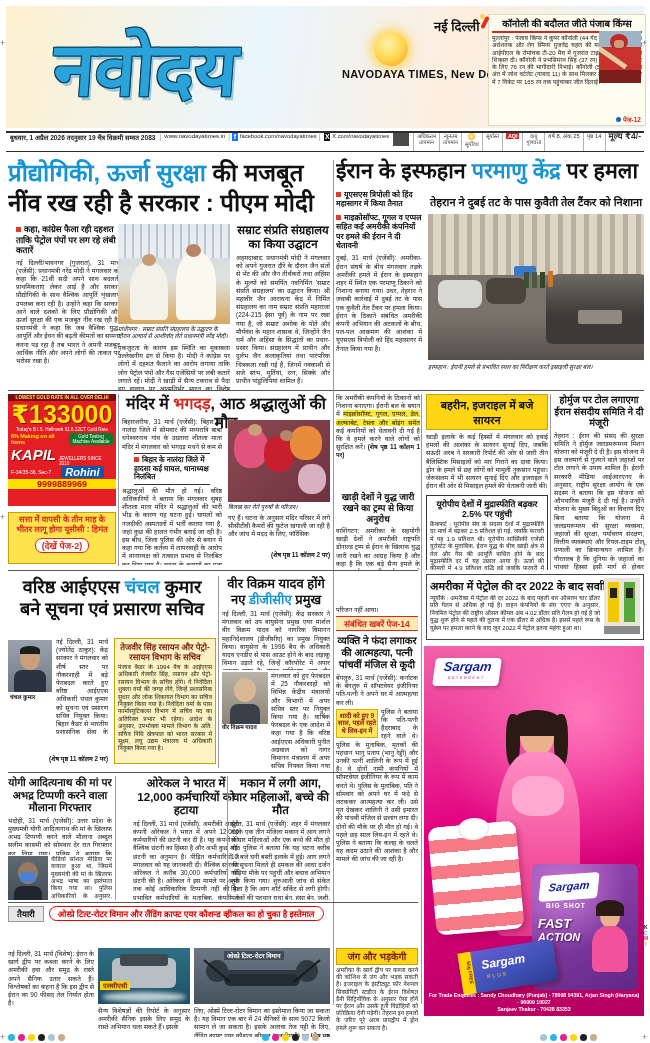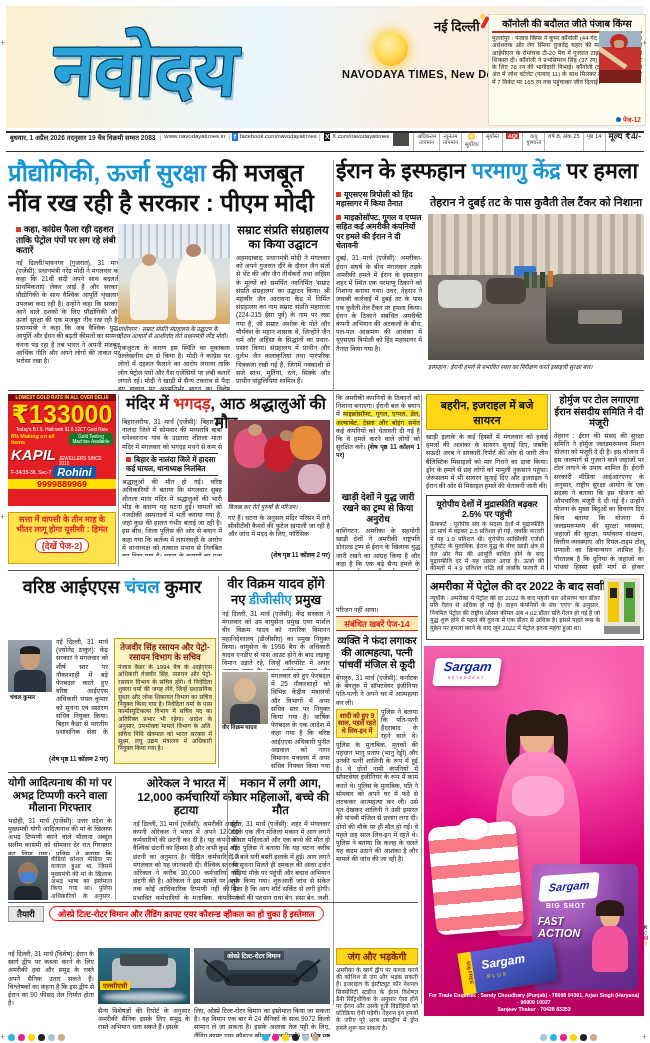--- a/index.html
+++ b/index.html
@@ -11,21 +11,21 @@
   .cap{font-size:5.9px;line-height:7px;color:#111}
   .jump{font-size:6.3px;font-weight:700;text-align:right;color:#111}
   .blue{color:#1795d2}
   .red{color:#d62a20}
   .sq{display:inline-block;width:5px;height:5px;background:#e03a2a;margin-right:3px}
   .vr{position:absolute;width:1px;background:#9a9a9a}
   .hr{position:absolute;height:1px;background:#555}
   .ph{position:absolute;overflow:hidden}
   .mark{background:#ffe92e}
   .ybar{background:#ffd616;border:1px solid #c8a306;text-align:center;font-weight:800;color:#111}
-  .inset-b{border-top:1.5px solid #333;border-bottom:1.5px solid #333;font-weight:700;font-size:7.4px;line-height:8.6px;padding:2px 0;margin:2px 4px;color:#111}
+  .inset-b{border-top:1.5px solid #333;border-bottom:1.5px solid #333;font-weight:700;font-size:7.4px;line-height:8.6px;padding:2px 0;margin:2px 12px;color:#111}
   .inset-y{float:left;width:38px;background:#ffe45e;border:1px solid #d9b400;font-size:6.6px;line-height:7.6px;font-weight:700;text-align:center;margin:1px 3px 1px 0;padding:2px 1px;color:#8a1d12}
   .cell{border-left:1px solid #b5b5b5;padding:0 3px;text-align:center;font-size:5.3px;line-height:6.4px;color:#333;white-space:nowrap}
   .dot{width:7px;height:7px;border-radius:50%;display:inline-block;margin-right:3px}
   .d1{background:#29b6ea}.d2{background:#ec1e8c}.d3{background:#ffd400}.d4{background:#1f1f1f}.d5{background:#aac6d6}.d6{background:#c7ab8b}
   .crop{position:absolute;color:#777;font-size:9px;font-weight:400}
   .story-head{color:#111}
 </style>
 </head>
 <body>
 
@@ -146,21 +146,21 @@
     <div class="xb" style="font-size:25px;color:#ffe000;text-align:center;line-height:26px;text-shadow:1px 1px 0 #7a0c0c">₹133000</div>
     <div style="font-size:4.6px;text-align:center">Today's B.I.S. Hallmark 91.6 22CT Gold Rate</div>
     <div style="display:flex;justify-content:space-between;padding:1px 3px">
       <span class="b" style="font-size:5.4px;color:#ffe000;width:44px">8% Making on all items</span>
       <span style="font-size:4.6px;background:#0c7a2a;padding:1px 2px;border-radius:2px;width:40px;text-align:center">Gold Testing Machine Available</span>
     </div>
     <div style="display:flex;align-items:baseline;gap:3px;padding:0 3px">
       <span class="xb" style="font-size:15px;font-style:italic;text-shadow:1px 1px 0 #7a0c0c">KAPIL</span>
       <span style="font-size:4.6px">JEWELLERS SINCE 2010</span>
     </div>
-    <div style="display:flex;align-items:center;gap:2px;padding:0 3px">
+    <div style="display:flex;align-items:center;gap:10px;padding:0 3px">
       <span style="font-size:5px">F-34/35-36, Sec-7</span>
       <span class="xb" style="font-size:11px;background:#1258a8;padding:0 4px;border-radius:2px;font-style:italic">Rohini</span>
     </div>
     <div class="xb" style="background:#ffe000;color:#c00;font-size:9px;text-align:center;margin-top:1px">9999889969</div>
   </div>
 
   <div class="abs" style="left:8px;top:512px;width:108px;height:52px;background:#ffe34d;border:1px solid #caa206;text-align:center;box-sizing:border-box;padding:2px">
     <div class="xb red" style="font-size:8.2px;line-height:10px">सत्ता में वापसी के तीन माह के भीतर लागू होगा यूसीसी : हिमंत</div>
     <div class="xb red" style="font-size:9px;background:#fff;border:1px solid #d6281e;display:inline-block;padding:0 6px;border-radius:7px;margin-top:2px">(देखें पेज-2)</div>
   </div>
@@ -224,20 +224,21 @@
       <div style="position:absolute;left:0;bottom:0;width:36px;height:8px;background:#8a8a8a"></div>
     </div>
     <div class="bt" style="margin-top:2px;width:170px;font-size:6px;line-height:7.4px;height:46px">न्यूयॉर्क : अमरीका में पेट्रोल की दर 2022 के बाद पहली बार औसतन चार डॉलर प्रति गैलन से अधिक हो गई है। वाहन कंपनियों के संघ 'एएए' के अनुसार, नियमित पेट्रोल की राष्ट्रीय औसत कीमत अब 4.02 डॉलर प्रति गैलन हो गई है जो युद्ध शुरू होने से पहले की तुलना में एक डॉलर से अधिक है। इससे पहले रूस के यूक्रेन पर हमला करने के बाद जून 2022 में पेट्रोल इतना महंगा हुआ था।</div>
   </div>
 
   <div class="hr" style="left:8px;top:570px;width:410px"></div>
 
   <div class="abs" style="left:8px;top:576px;width:208px;height:192px;overflow:hidden">
     <div class="xb story-head" style="font-size:18px;line-height:22px;text-align:center">
       <span>वरिष्ठ आईएएस </span><span class="blue">चंचल</span><span> कुमार</span><br>
+      <span>बने सूचना एवं प्रसारण सचिव</span>
     </div>
     <div class="abs" style="left:0;top:62px;width:100px">
       <div class="ph" style="left:0;top:2px;width:44px;height:52px;background:linear-gradient(180deg,#9aa3ad,#707a85);position:absolute">
         <div style="position:absolute;left:12px;top:8px;width:20px;height:22px;border-radius:50%;background:#caa07c"></div>
         <div style="position:absolute;left:12px;top:6px;width:20px;height:8px;border-radius:50% 50% 0 0;background:#1d1d1d"></div>
         <div style="position:absolute;left:6px;top:30px;width:32px;height:22px;border-radius:8px 8px 0 0;background:#2c3340"></div>
       </div>
       <div class="cap b" style="position:absolute;left:2px;top:56px;width:44px">चंचल कुमार</div>
       <div class="bt" style="margin-left:48px;height:98px">नई दिल्ली, 31 मार्च (ज्योतेंद्र ठाकुर): केंद्र सरकार ने मंगलवार को शीर्ष स्तर पर नौकरशाही में बड़े फेरबदल करते हुए वरिष्ठ आईएएस अधिकारी चंचल कुमार को सूचना एवं प्रसारण सचिव नियुक्त किया। बिहार कैडर से भारतीय प्रशासनिक सेवा के 1992 बैच के अधिकारी चंचल कुमार अभी पूर्वोत्तर क्षेत्र विकास (डोनर) मंत्रालय में सचिव हैं। मंत्रिमंडल की नियुक्ति समिति ने संजय जाजू को</div>
       <div class="bt" style="position:absolute;left:0;top:104px;width:100px;height:14px"></div>
@@ -363,21 +364,21 @@
       <div style="position:absolute;left:30px;top:-6px;width:28px;height:18px;border-radius:50%;background:#fff;border:2px solid #eee"></div>
     </div>
 
     <div style="position:absolute;right:6px;top:218px;width:106px;height:126px;border-radius:6px;
                 background:radial-gradient(circle at 30% 20%,#c07ad0 0%,rgba(192,122,208,0) 50%),linear-gradient(150deg,#9e4bb8,#5f2786)">
       <div style="position:absolute;left:8px;top:10px;width:58px;height:26px;background:#fff;transform:skewX(-10deg) rotate(-4deg);border-radius:4px;text-align:center">
         <span class="xb" style="font-style:italic;color:#12239e;font-size:11px;line-height:24px">Sargam</span>
       </div>
       <div class="xb" style="position:absolute;left:14px;top:38px;color:#fff;font-size:6.6px;letter-spacing:1px">BIG SHOT</div>
       <div style="position:absolute;left:6px;top:52px;color:#fff;font-style:italic;font-weight:800;text-shadow:1px 1px 2px #3c1050">
-        <div style="font-size:10px">FAST</div>
+        <div style="font-size:13px">FAST</div>
         <div style="font-size:11px">ACTION</div>
       </div>
       <div style="position:absolute;right:8px;top:40px;width:40px;height:70px">
         <div style="position:absolute;left:10px;top:0;width:20px;height:24px;border-radius:50%;background:#eab28c"></div>
         <div style="position:absolute;left:6px;top:-4px;width:28px;height:16px;border-radius:50% 50% 0 0;background:#2b1a14"></div>
         <div style="position:absolute;left:2px;top:22px;width:36px;height:46px;border-radius:40% 40% 6px 6px;background:#f2519c"></div>
       </div>
     </div>
 
     <div style="position:absolute;left:36px;top:300px;width:96px;height:42px;border-radius:5px;transform:rotate(-9deg);

